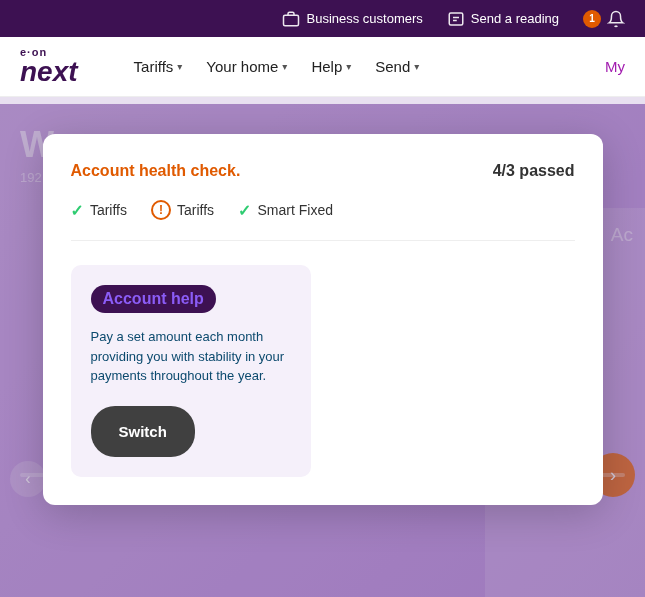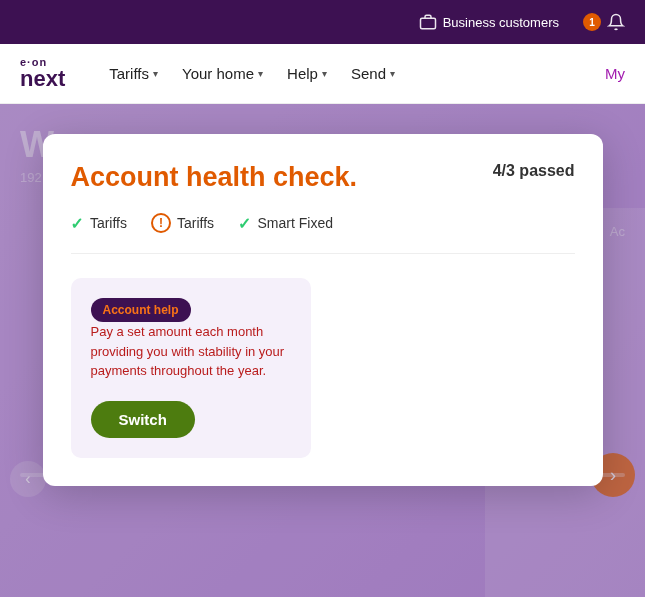--- a/index.html
+++ b/index.html
@@ -8,21 +8,21 @@
       background: #e8e0f0;
       width: 645px;
       height: 597px;
       overflow: hidden;
       position: relative;
     }
 
     
     .top-bar {
       background: #3d1152;
-      height: 44px;
+      height: 37px;
       display: flex;
       align-items: center;
       justify-content: flex-end;
       padding: 6px 20px;
       gap: 24px;
     }
     .top-bar-item {
       display: flex;
       align-items: center;
       gap: 6px;
@@ -48,39 +48,40 @@
       font-weight: bold;
     }
 
     
     .nav-bar {
       background: white;
       height: 60px;
       display: flex;
       align-items: center;
       padding: 0 20px;
-      gap: 4px;
+      gap: 16px;
       border-bottom: 1px solid #eee;
     }
     .logo-area {
       margin-right: 30px;
       display: flex;
       flex-direction: column;
       line-height: 1;
     }
     .logo-eon {
       font-size: 11px;
       color: #3d1152;
       font-weight: 600;
       letter-spacing: 1px;
     }
     .logo-next {
-      font-size: 22px;
+      font-size: 28px;
       font-weight: 700;
       color: #3d1152;
+      font-style: italic;
     }
     .nav-items {
       display: flex;
       align-items: center;
       gap: 4px;
       flex: 1;
     }
     .nav-item {
       display: flex;
       align-items: center;
@@ -122,22 +123,22 @@
     }
     .bg-address {
       font-size: 13px;
       color: white;
       opacity: 0.5;
       margin-top: 4px;
     }
     .bg-ac-label {
       position: absolute;
       top: 120px;
-      right: 20px;
-      font-size: 13px;
+      right: 12px;
+      font-size: 19px;
       color: white;
       opacity: 0.5;
     }
     .bg-slider-track {
       position: absolute;
       bottom: 120px;
       left: 20px;
       right: 20px;
       height: 4px;
       background: rgba(255,255,255,0.3);
@@ -216,21 +217,21 @@
       padding: 28px 28px 28px 28px;
       box-shadow: 0 8px 40px rgba(0,0,0,0.2);
     }
     .modal-header {
       display: flex;
       justify-content: space-between;
       align-items: flex-start;
       margin-bottom: 20px;
     }
     .modal-title {
-      font-size: 27px;
+      font-size: 16px;
       font-weight: 800;
       color: #e05a00;
     }
     .modal-score {
       font-size: 16px;
       font-weight: 700;
       color: #333;
     }
     .modal-checks {
       display: flex;
@@ -267,60 +268,68 @@
 
     
     .card {
       background: #f5f0fa;
       border-radius: 10px;
       padding: 20px;
       width: 240px;
     }
     .card-tag {
       background: #3d1152;
-      color: #f97316;
-      font-size: 12px;
+      color: #8b5cf6;
+      font-size: 16px;
       font-weight: 600;
       padding: 5px 12px;
       border-radius: 20px;
       display: inline-block;
+      margin-bottom: 14px;
     }
     .card-title {
       font-size: 17px;
       font-weight: 800;
       color: #111;
       margin-bottom: 10px;
     }
     .card-desc {
       font-size: 13px;
-      color: #b91c1c;
+      color: #0c4a6e;
       line-height: 1.5;
       margin-bottom: 20px;
     }
     .card-btn {
-      background: #4d7c0f;
+      background: #404040;
       color: white;
       border: none;
       border-radius: 24px;
-      padding: 10px 28px;
+      padding: 17px 28px;
       font-size: 15px;
       font-weight: 700;
       cursor: pointer;
     }
   </style>
 </head>
 <body>
 
 <div class="top-bar">
   <div class="top-bar-item">
     <svg class="top-bar-icon" viewBox="0 0 24 24" fill="none" stroke="white" stroke-width="2">
       <rect x="2" y="7" width="20" height="14" rx="2"></rect>
         <path d="M16 7V5a2 2 0 0 0-2-2h-4a2 2 0 0 0-2 2v2"></path>
     </svg>
     <span>Business customers</span>
+  </div>
+  <div class="top-bar-item">
+    <svg class="top-bar-icon" viewBox="0 0 24 24" fill="none" stroke="white" stroke-width="2">
+      <rect x="3" y="4" width="18" height="16" rx="2"></rect>
+        <path d="M8 10h8M8 14h5"></path>
+    </svg>
+    <span>Send a reading</span>
   </div>
   <div class="top-bar-item">
     <div class="notification-badge">1</div>
     <svg class="top-bar-icon" viewBox="0 0 24 24" fill="none" stroke="white" stroke-width="2">
       <path d="M18 8A6 6 0 0 0 6 8c0 7-3 9-3 9h18s-3-2-3-9"></path>
         <path d="M13.73 21a2 2 0 0 1-3.46 0"></path>
     </svg>
   </div>
 </div>
 

